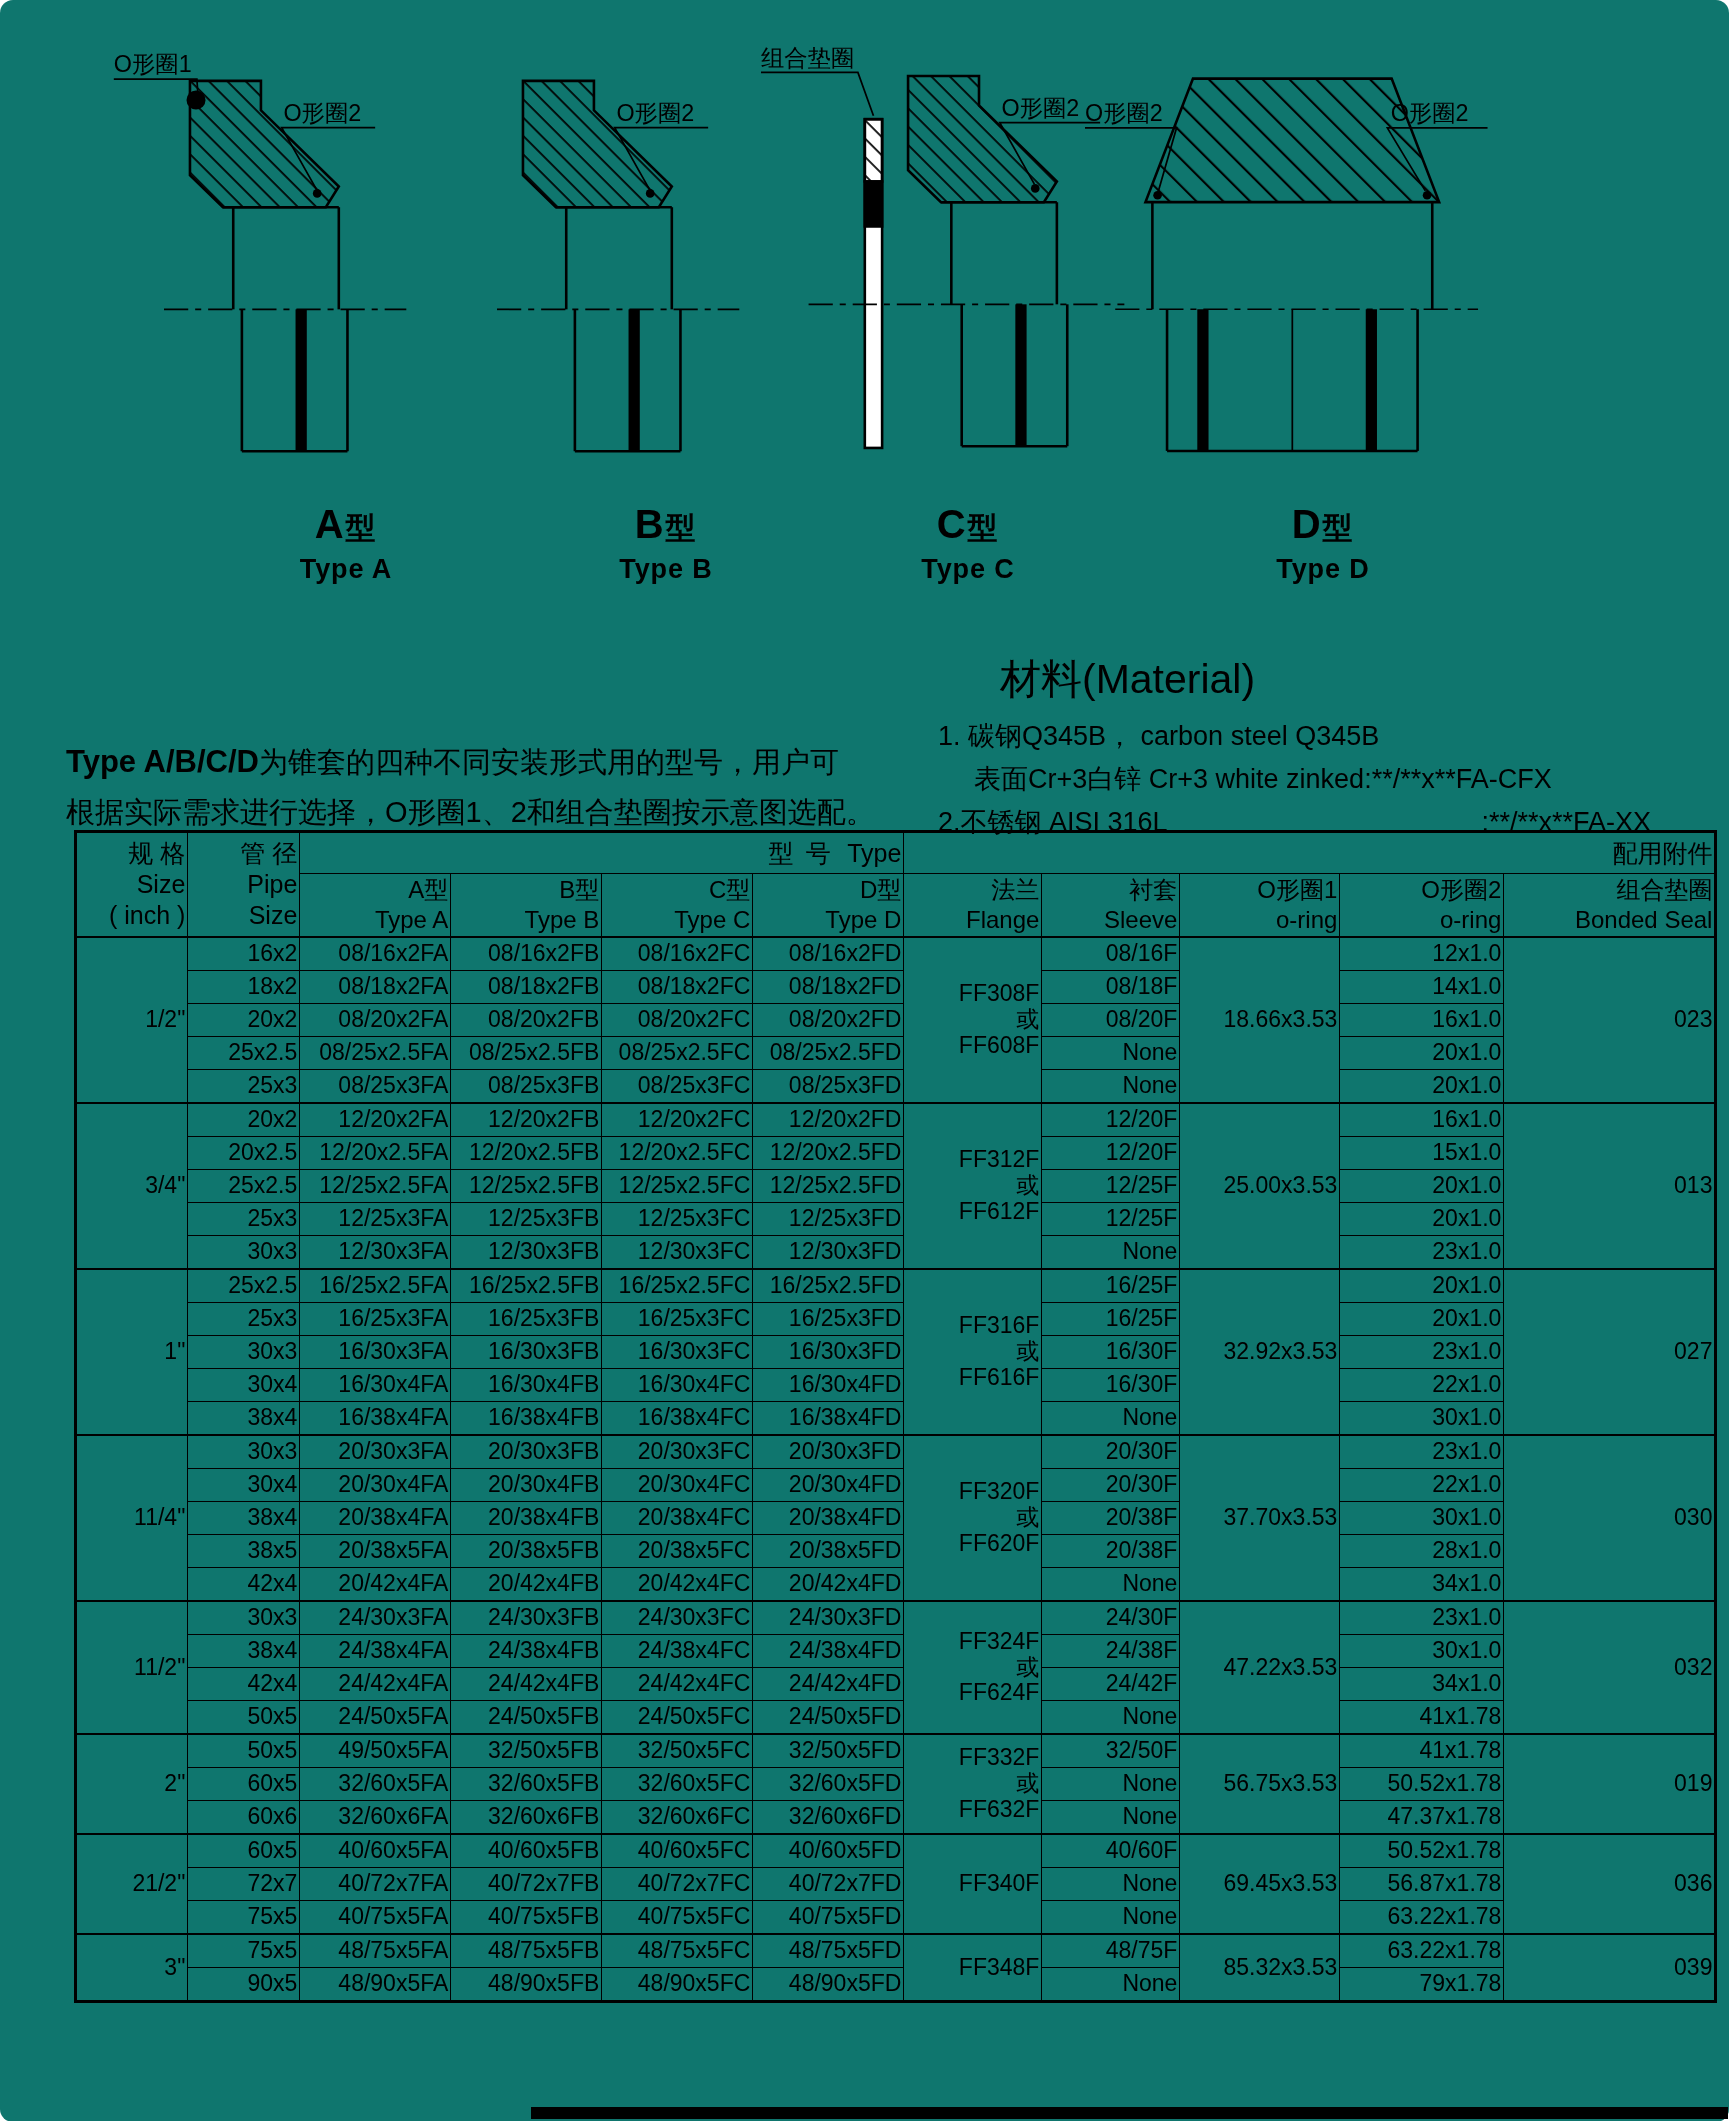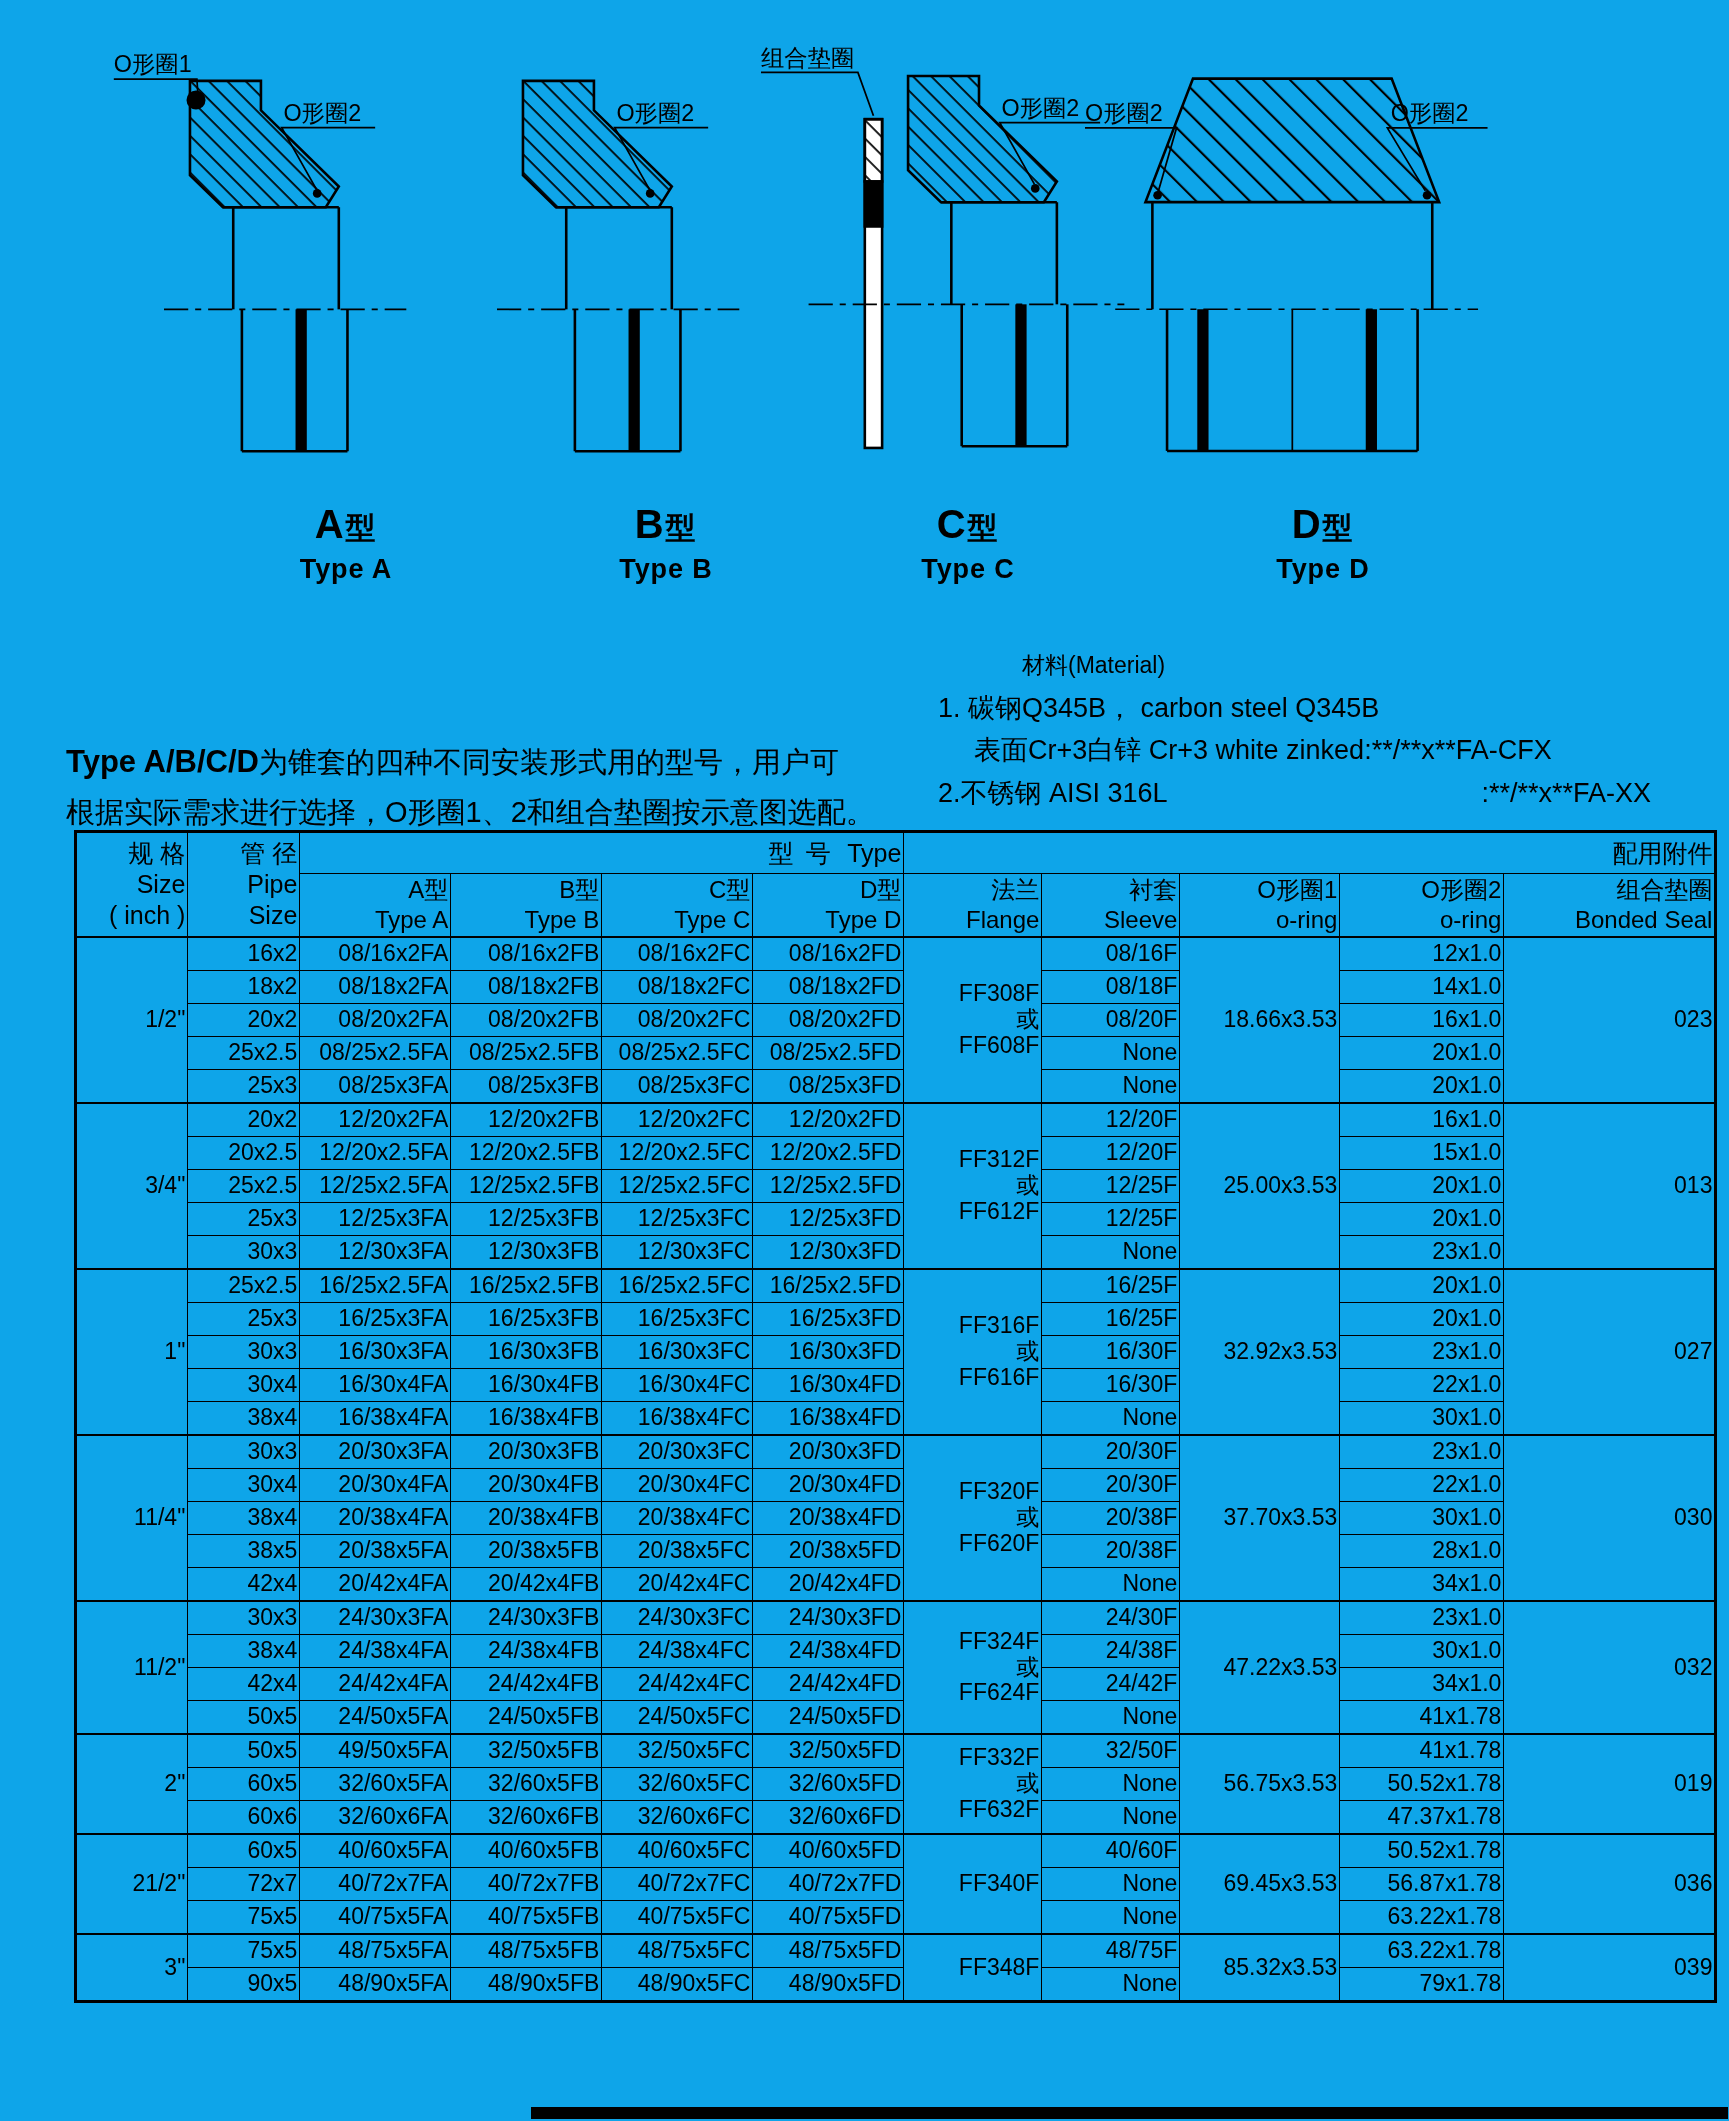--- a/index.html
+++ b/index.html
@@ -1,29 +1,29 @@
 <!DOCTYPE html>
 <html style="font-size:14px"><head>
 <meta charset="utf-8">
 <style>
   html,body{margin:0;padding:0}
   body{width:1729px;height:2122px;background:#fff;position:relative;overflow:hidden;
        font-family:"Liberation Sans","DejaVu Sans",sans-serif;color:#000;}
-  .page{position:absolute;inset:0;background:#0ea5e9;}
+  .page{position:absolute;inset:0;background:#0f766e;border-radius:13px;}
   figure.drawing{position:absolute;margin:0;}
   svg line, svg path{stroke:#000;}
   .callout{font-size:27px;fill:#000;font-family:"Liberation Sans","DejaVu Sans",sans-serif;}
   .dtitle{position:absolute;text-align:center;transform:translateX(-50%);}
   .t-cn{font-weight:bold;font-size:40px;line-height:1;letter-spacing:1.7px;}
   .t-cn .suffix{font-size:30px;font-weight:600;}
   .t-en{font-weight:bold;font-size:27px;margin-top:10.4px;letter-spacing:0.9px;}
   .intro{position:absolute;left:66px;top:735px;width:873px;font-size:29px;line-height:1.72;}
   .intro .lead{font-weight:bold;font-size:31px;}
   .material{position:absolute;left:938px;top:647px;width:789px;font-size:27px;line-height:1.58;}
-  .material .m-title{font-size:23px;font-weight:500;margin-left:84px;margin-bottom:3.5px;}
+  .material .m-title{font-size:41px;font-weight:500;margin-left:62px;margin-bottom:3.5px;}
   .material .m-line2{margin-left:36px;}
   .material .m-line3{display:flex;}
   .material .m-line3 .r{margin-left:auto;margin-right:76px;}
   table.spec{position:absolute;left:74px;top:830px;width:1643px;border-collapse:collapse;
              table-layout:fixed;text-align:right;font-size:23px;border:3.5px solid #000;}
   table.spec th,table.spec td{border:1.7px solid #000;padding:0 1.7px;line-height:1.12;
              font-weight:normal;overflow:hidden;white-space:nowrap;}
   table.spec thead tr.hr1 th{height:40px;font-size:25px;}
   table.spec thead tr.hr2 th{height:62px;font-size:24px;}
   table.spec td{height:32px;}

